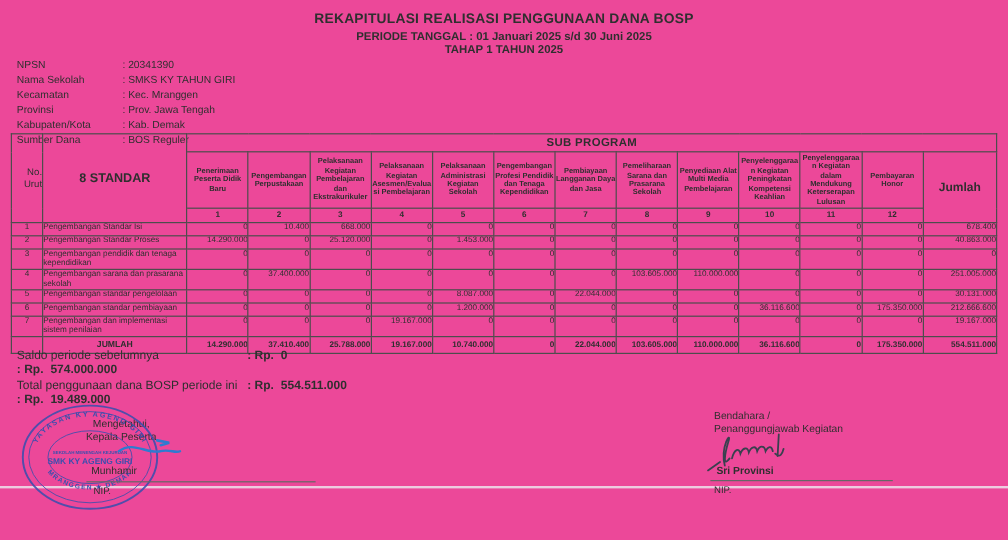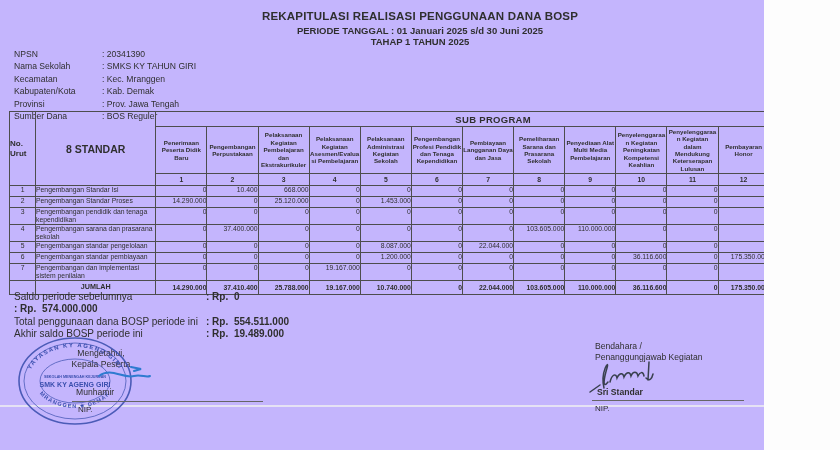--- a/index.html
+++ b/index.html
@@ -1,34 +1,34 @@
 <!DOCTYPE html>
 <html><head>
 <meta charset="utf-8">
 <style>
   html,body{margin:0;padding:0;}
   body{width:840px;height:450px;background:#fdfdfd;font-family:"Liberation Sans",sans-serif;color:#2f2f2f;}
-  .page{position:relative;width:764px;height:450px;overflow:hidden;background:#c4b5fd;}
+  .page{position:relative;width:840px;height:450px;overflow:hidden;background:#ec4899;}
 
   
   .title-block{position:absolute;left:0;top:10px;width:840px;text-align:center;line-height:1.2;}
   .title-1{font-size:11.5px;font-weight:bold;letter-spacing:.2px;}
   .title-2{font-size:9.5px;font-weight:bold;margin-top:1px;}
   .title-3{font-size:9.5px;font-weight:bold;}
 
   
   .info-block{position:absolute;left:14px;top:49px;}
   .info-row{display:flex;height:12.4px;font-size:8.6px;}
   .info-label{width:88px;}
   .info-value{}
 
   
   table.bosp{position:absolute;left:9px;top:111px;width:822px;border-collapse:collapse;table-layout:fixed;}
   table.bosp th,table.bosp td{border:1px solid #4d4d4d;overflow:hidden;padding:0;}
-  th.h-no{font-size:8px;font-weight:bold;white-space:pre-line;line-height:1.15;text-align:left;}
+  th.h-no{font-size:8px;font-weight:normal;white-space:pre-line;line-height:1.15;text-align:right;}
   th.h-standar{font-size:10.5px;font-weight:bold;text-align:center;}
   th.h-sub{font-size:9.5px;font-weight:bold;height:14px;text-align:center;letter-spacing:.3px;}
   th.h-jumlah{font-size:10px;font-weight:bold;text-align:center;}
   th.prog{font-size:6.2px;font-weight:bold;height:46px;vertical-align:middle;text-align:center;line-height:1.2;padding:1px;overflow-wrap:anywhere;}
   th.num{font-size:6.8px;font-weight:bold;height:11px;text-align:center;}
   td.no{font-size:6.8px;text-align:center;vertical-align:top;height:10px;}
   td.lab{font-size:6.8px;text-align:left;vertical-align:top;padding:0 2px;line-height:1.18;}
   td.val{font-size:6.8px;text-align:right;vertical-align:top;padding:0 2px;}
   tr.total td{font-weight:bold;height:13px;vertical-align:middle;}
   tr.total td.lab{text-align:center;font-size:7.2px;}
@@ -72,26 +72,26 @@
       </div>
       <div class="info-row">
         <span class="info-label">Nama Sekolah</span>
         <span class="info-value">: SMKS KY TAHUN GIRI</span>
       </div>
       <div class="info-row">
         <span class="info-label">Kecamatan</span>
         <span class="info-value">: Kec. Mranggen</span>
       </div>
       <div class="info-row">
+        <span class="info-label">Provinsi</span>
+        <span class="info-value">: Prov. Jawa Tengah</span>
+      </div>
+      <div class="info-row">
         <span class="info-label">Kabupaten/Kota</span>
         <span class="info-value">: Kab. Demak</span>
-      </div>
-      <div class="info-row">
-        <span class="info-label">Provinsi</span>
-        <span class="info-value">: Prov. Jawa Tengah</span>
       </div>
       <div class="info-row">
         <span class="info-label">Sumber Dana</span>
         <span class="info-value">: BOS Reguler</span>
       </div>
     </div>
 
   <table class="bosp">
     <colgroup>
       <col style="width:26px">
@@ -296,21 +296,20 @@
       <div class="sum-row">
         <span class="sum-prefix">: Rp.</span>
         <span class="sum-value">574.000.000</span>
       </div>
       <div class="sum-row">
         <span class="sum-label">Total penggunaan dana BOSP periode ini</span>
         <span class="sum-prefix">: Rp.</span>
         <span class="sum-value">554.511.000</span>
       </div>
       <div class="sum-row">
-        <span class="sum-label">Akhir saldo BOSP periode ini</span>
         <span class="sum-prefix">: Rp.</span>
         <span class="sum-value">19.489.000</span>
       </div>
     </div>
 
   <div class="scan-line"></div>
 
   <div class="sig-left-head">
     <div>Mengetahui,</div>
     <div>Kepala Peserta</div>
@@ -351,17 +350,17 @@
 
   <svg class="sign-right-svg" width="100" height="44" viewBox="0 0 100 44">
     <g stroke="#39404f" fill="none" stroke-width="1.5" stroke-linecap="round">
       <path d="M 2 40 L 12 33"></path>
       <path d="M 16 36 C 12 20 22 6 19 16 C 16 26 14 38 20 30"></path>
       <path d="M 22 30 C 24 22 28 21 29 26 C 31 21 35 20 36 25 C 38 20 42 19 43 24 C 45 19 49 19 50 24 C 52 20 55 19 56 24"></path>
       <path d="M 60 28 L 61 10 M 58 26 C 62 30 64 26 65 22"></path>
     </g>
   </svg>
 
-  <div class="sig-right-name">Sri Standar</div>
+  <div class="sig-right-name">Sri Provinsi</div>
   <div class="sig-right-line"></div>
   <div class="sig-right-nip">NIP.</div>
 
 </div>
 
 </body></html>

